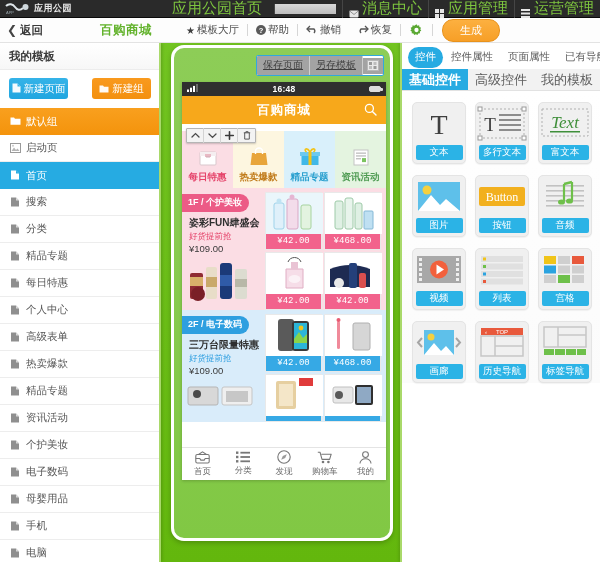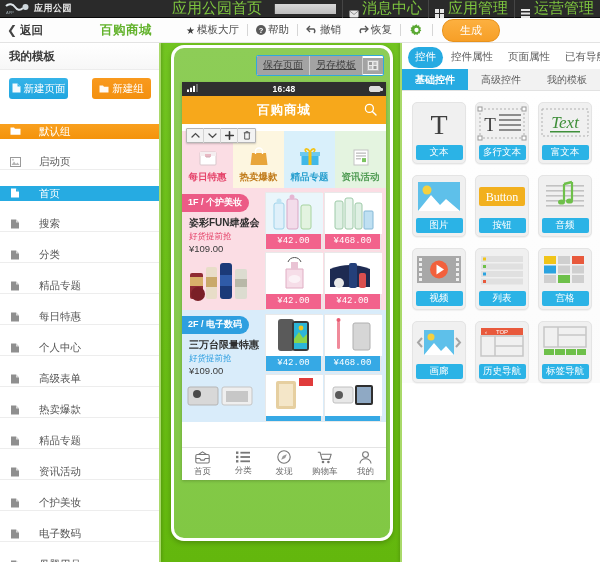--- a/index.html
+++ b/index.html
@@ -95,22 +95,22 @@
   .lp-btnrow{ display:flex; gap:24px; padding:8px 8px 9px 9px; }
   .lp-btn{
     flex:1; height:21px; border-radius:3px; color:#fff; font-size:10.5px;
     display:flex; align-items:center; justify-content:center; gap:3px;
     cursor:pointer; border:none;
   }
   .lp-btn.blue{ background:linear-gradient(#35b3e8,#20a6e0); }
   .lp-btn.orange{ background:linear-gradient(#f99a1e,#f3900f); }
   .lp-list{ height:455px; overflow:hidden; }
   .lp-row{
-    height:15px; display:flex; align-items:center; gap:18px; padding-left:10px;
-    font-size:10.5px; color:#555; border-bottom:1px solid #ededed; cursor:pointer;margin-top:16px;
+    height:27px; display:flex; align-items:center; gap:5px; padding-left:10px;
+    font-size:10.5px; color:#555; border-bottom:1px solid #ededed; cursor:pointer;
   }
   .lp-row.group{ background:linear-gradient(#f9a01e,#f4930c); color:#fff; border-bottom:none;}
   .lp-row.active{ background:#26abe2; color:#fff; border-bottom:none;}
   .lp-row .ic{ width:11px;height:11px; display:block; flex:0 0 11px;}
 
   
   .center{
     position:absolute; left:163px; top:0; width:237px; height:519px;
     overflow:hidden;
   }
@@ -218,21 +218,21 @@
   .rp-tab{
     font-size:10.5px; color:#5a5a5a; padding:3px 7px 4px; border-radius:11px;
     cursor:pointer; white-space:nowrap;
   }
   .rp-tab.on{ background:#26abe2; color:#fff; }
   .rp-sub{
     height:22px; display:flex; background:#f2f2f2; border-bottom:1px solid #e2e2e2;
   }
   .rp-sub .st{
     flex:1; display:flex; align-items:center; justify-content:center;
-    font-size:10px; color:#5d5d5d; cursor:pointer;
+    font-size:13px; color:#5d5d5d; cursor:pointer;
   }
   .rp-sub .st.on{ background:#26abe2; color:#fff; font-weight:bold;}
   .rp-grid{
     display:flex; flex-wrap:wrap; padding:11px 0 0 10px; gap:11px 9px;
     background:linear-gradient(#ffffff,#fbfbfb);
   }
   .comp{
     width:54px; height:62px; background:#f0f0f0; border-radius:5px;
     border:1px solid #e4e4e4; display:flex; flex-direction:column;
     align-items:center; justify-content:flex-start; cursor:pointer; overflow:hidden;

